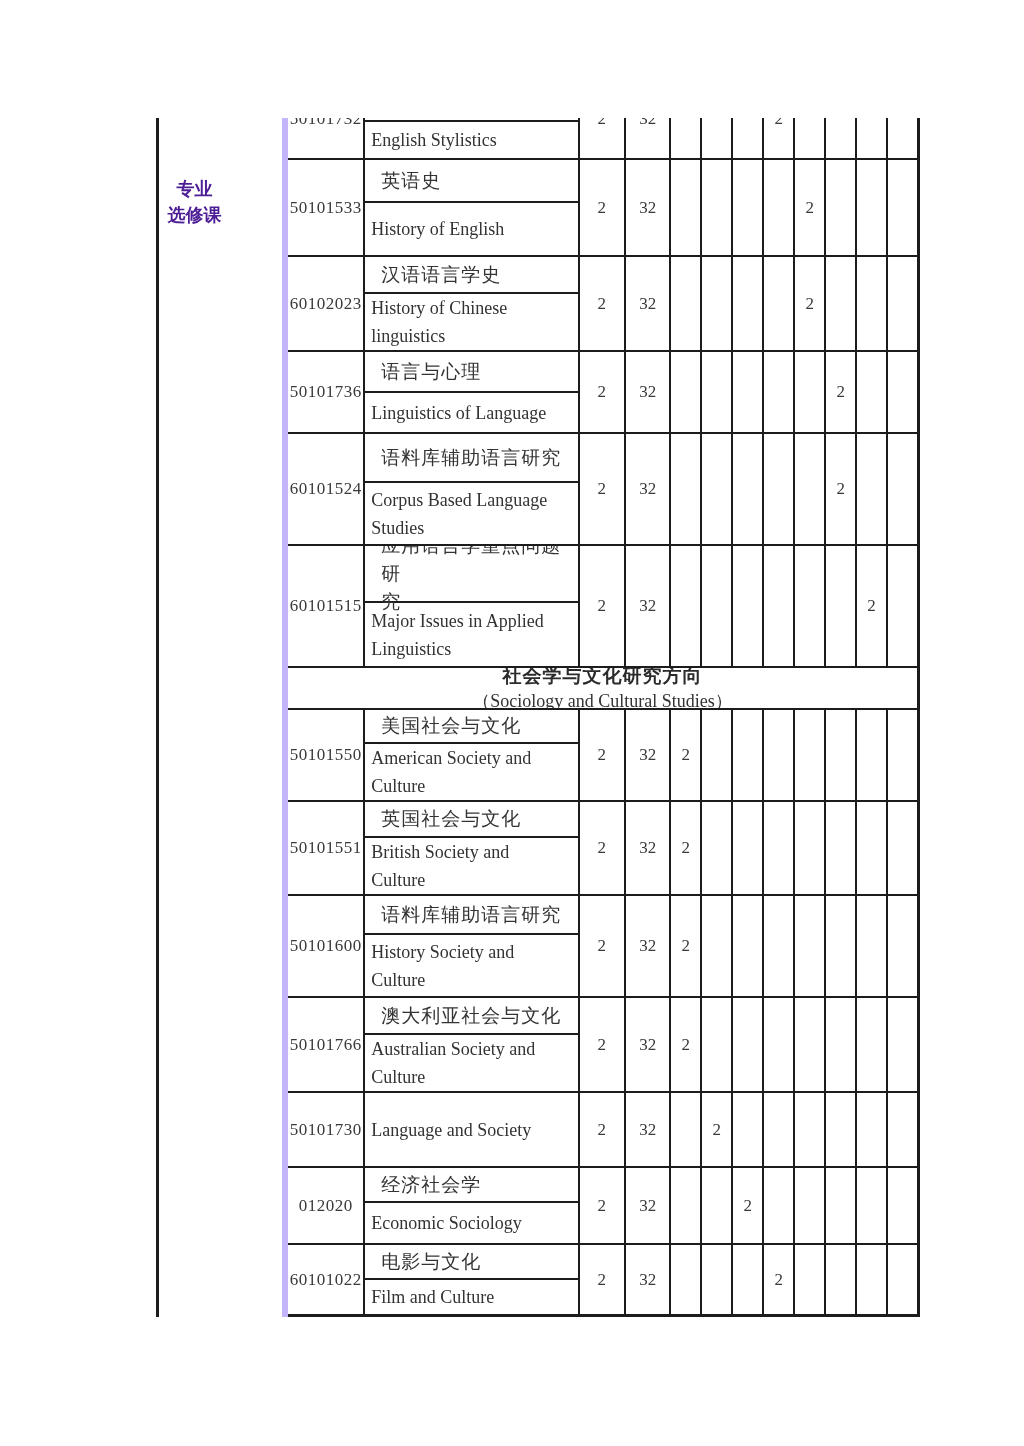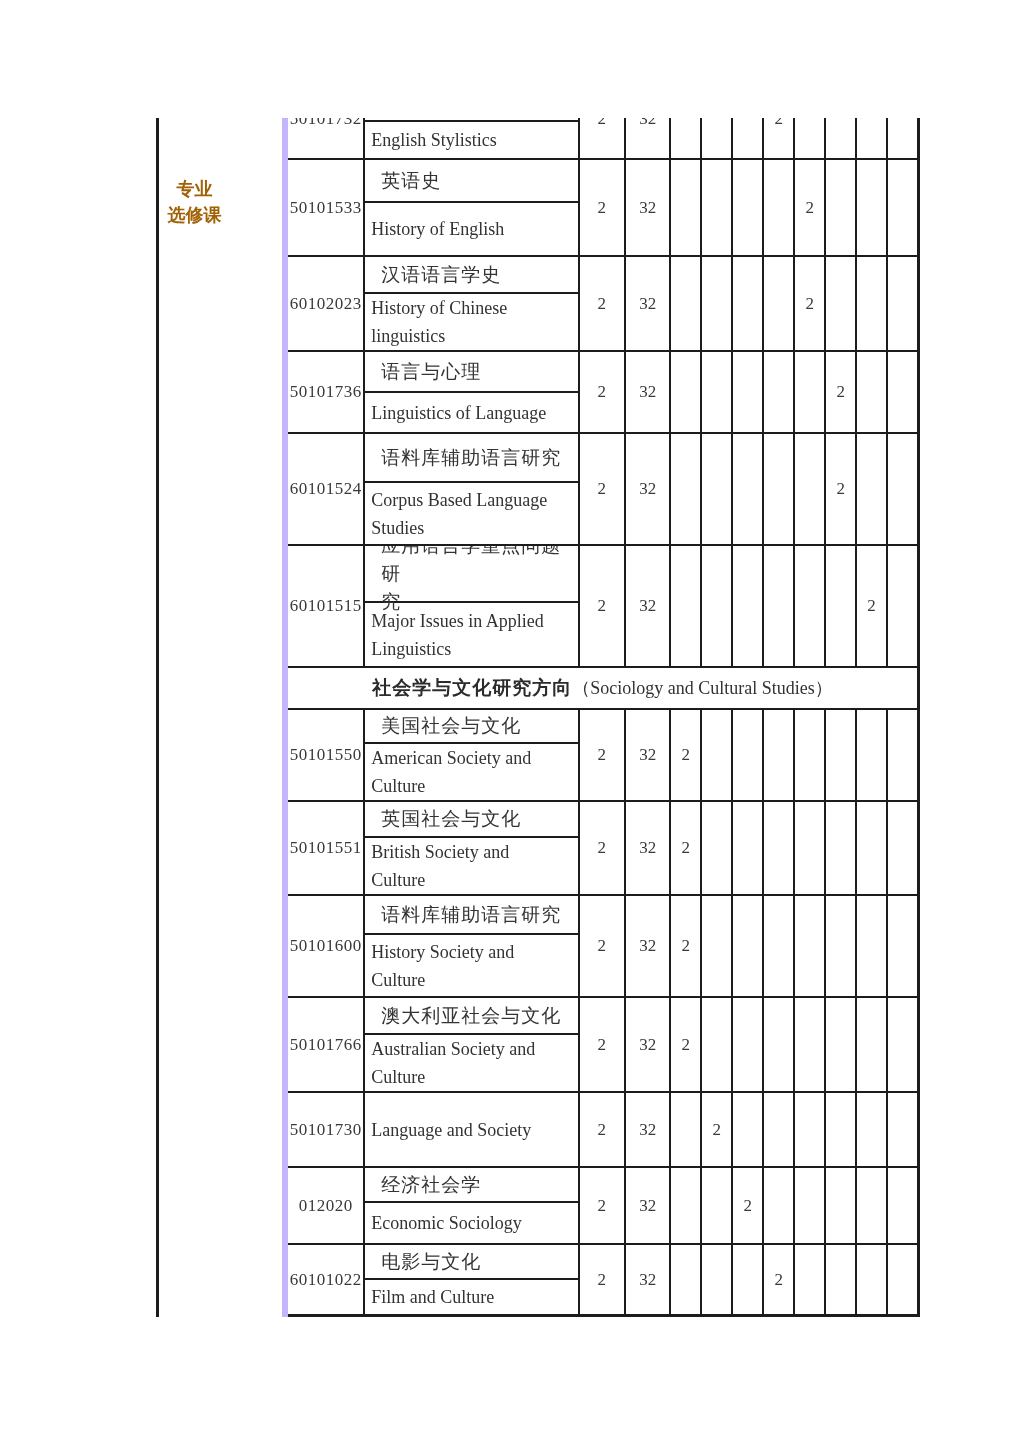--- a/index.html
+++ b/index.html
@@ -4,21 +4,21 @@
 <style>
   html,body{margin:0;padding:0;background:#fff;}
   .page{position:relative;width:1024px;height:1446px;background:#ffffff;overflow:hidden;
         font-family:"Liberation Serif","DejaVu Serif",serif;color:#333;}
   .tablewrap{position:absolute;left:156px;top:118px;width:710px;height:1199px;}
 
   
   .labelcol{position:absolute;left:0;top:0;height:1199px;width:74px;
             border-left:3px solid #1c1c1c;box-sizing:border-box;}
   .sec-label{position:absolute;top:58px;left:0;right:0;text-align:center;
-             white-space:pre-line;font-weight:bold;font-size:18px;line-height:26px;color:#a16207;}
+             white-space:pre-line;font-weight:bold;font-size:18px;line-height:26px;color:#4c1d95;}
 
   
   .grid{position:absolute;left:90px;top:0;width:638px;box-sizing:border-box;
         border-left:6px solid #c4b5fd;margin-left:36px;}
   .row{display:flex;box-sizing:border-box;border-bottom:2px solid #1c1c1c;background:#fff;}
   .row.last{border-bottom-width:3px;}
   .cell{box-sizing:border-box;border-right:2px solid #1c1c1c;display:flex;
         align-items:center;justify-content:center;overflow:hidden;}
   .c-code{width:80px;font-size:17px;letter-spacing:.5px;color:#3a3a3a;}
   .c-name{width:222px;flex-direction:column;align-items:stretch;justify-content:flex-start;padding:0;}
@@ -28,21 +28,21 @@
   .c-sem.edge{width:33px;border-right-width:3px;}
 
   .zh{box-sizing:border-box;border-bottom:2px solid #1c1c1c;display:flex;align-items:center;
       padding-left:16px;font-size:19px;letter-spacing:1px;line-height:28px;
       white-space:pre-line;color:#333;}
   .en{flex:1;display:flex;align-items:center;padding-left:6px;font-size:18px;line-height:28px;
       white-space:pre-line;color:#333;}
 
   
   .c-full{width:635px;border-right:3px solid #1c1c1c;box-sizing:border-box;display:flex;
-          align-items:center;justify-content:center;}
+          align-items:center;justify-content:center;flex-direction:column;}
   .h-zh{font-weight:bold;font-size:19px;letter-spacing:1px;color:#2b2b2b;}
   .h-en{font-size:18px;color:#333;}
 
   
   .row-cut .cell{position:relative;}
   .cutval{position:absolute;top:-9px;left:0;width:100%;text-align:center;}
   .row-cut .zh{height:4px;padding:0;}
 </style>
 </head>
 <body>

